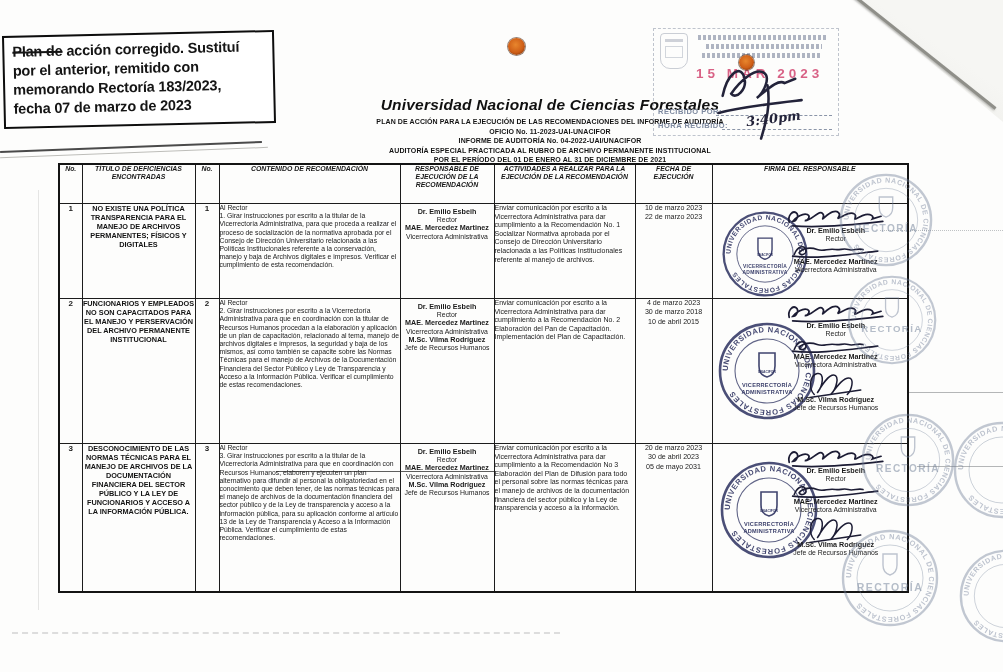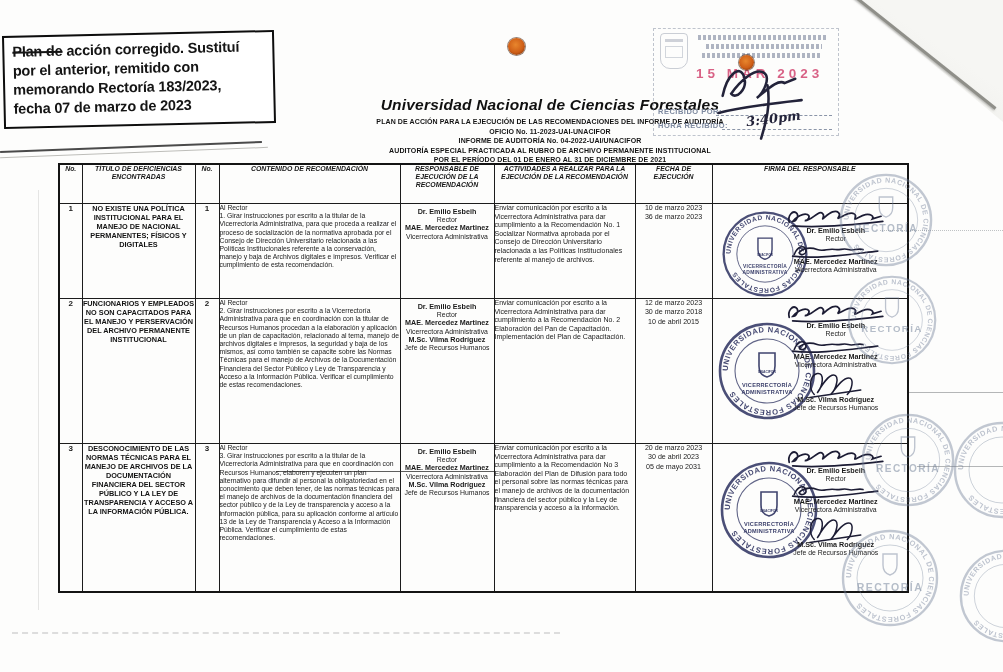--- a/index.html
+++ b/index.html
@@ -183,42 +183,42 @@
         <th class="hcell">RESPONSABLE DE EJECUCIÓN DE LA RECOMENDACIÓN</th>
         <th class="hcell">ACTIVIDADES A REALIZAR PARA LA EJECUCIÓN DE LA RECOMENDACIÓN</th>
         <th class="hcell">FECHA DE EJECUCIÓN</th>
         <th class="hcell">FIRMA DEL RESPONSABLE</th>
       </tr>
     </thead>
     <tbody>
 
       <tr style="height:95px;">
         <td class="no-cell">1</td>
-        <td class="title-cell">NO EXISTE UNA POLÍTICA INSTITUCIONAL PARA EL MANEJO DE NACIONAL PERMANENTES; FÍSICOS Y DIGITALES</td>
+        <td class="title-cell">NO EXISTE UNA POLÍTICA TRANSPARENCIA PARA EL MANEJO DE ARCHIVOS PERMANENTES; FÍSICOS Y DIGITALES</td>
         <td class="no-cell">1</td>
         <td class="content-cell">
           <span class="salut">Al Rector</span>
           <span>1. Girar instrucciones por escrito a la titular de la Vicerrectoría Administrativa, para que proceda a realizar el proceso de socialización de la normativa aprobada por el Consejo de Dirección Universitario relacionada a las Políticas Institucionales referente a la conservación, manejo y baja de Archivos digitales e impresos. Verificar el cumplimiento de esta recomendación.</span>
         </td>
         <td class="resp-cell">
           <div class="resp-wrap">
             <div>
                 <div class="r-name">Dr. Emilio Esbeih</div>
                  <div class="r-role">Rector</div>
               </div>
             <div>
                 <div class="r-name">MAE. Mercedez Martinez</div>
                  <div class="r-role">Vicerrectora Administrativa</div>
               </div>
           </div>
         </td>
         <td class="act-cell">Enviar comunicación por escrito a la Vicerrectora Administrativa para dar cumplimiento a la Recomendación No. 1  Socializar Normativa aprobada por el Consejo de Dirección Universitario relacionada a las Políticas Institucionales referente al manejo de archivos.</td>
         <td class="date-cell">
           <div>10 de marzo 2023</div>
-          <div>36 de marzo 2023</div>
+          <div>22 de marzo 2023</div>
         </td>
         <td class="firma-cell">
           <div class="stampbox" style="left:8px;top:6px;width:88px;height:88px;">
             <svg class="stamp navy" viewBox="0 0 100 100" width="88" height="88">
               <defs>
                   <path id="rA" d="M50,50 m-39,0 a39,39 0 1,1 78,0 a39,39 0 1,1 -78,0"></path>
                 </defs>
               <circle class="ring" cx="50" cy="50" r="47"></circle>
                 <circle class="ring2" cx="50" cy="50" r="32"></circle>
               <text class="ringtext"><textPath href="#rA">UNIVERSIDAD NACIONAL DE CIENCIAS FORESTALES</textPath></text>
@@ -268,21 +268,21 @@
                  <div class="r-role">Vicerrectora Administrativa</div>
               </div>
             <div>
                 <div class="r-name">M.Sc. Vilma Rodríguez</div>
                  <div class="r-role">Jefe de Recursos Humanos</div>
               </div>
           </div>
         </td>
         <td class="act-cell">Enviar comunicación por escrito a la Vicerrectora Administrativa para dar cumplimiento a la Recomendación No. 2  Elaboración del Pan de Capacitación.  Implementación del Plan de Capacitación.</td>
         <td class="date-cell">
-          <div>12 de marzo 2023</div>
+          <div>4 de marzo 2023</div>
           <div>30 de marzo 2018</div>
           <div>10 de abril 2015</div>
         </td>
         <td class="firma-cell">
           <div class="stampbox" style="left:4px;top:22px;width:100px;height:100px;">
             <svg class="stamp navy" viewBox="0 0 100 100" width="100" height="100">
               <defs>
                   <path id="rB" d="M50,50 m-39,0 a39,39 0 1,1 78,0 a39,39 0 1,1 -78,0"></path>
                 </defs>
               <circle class="ring" cx="50" cy="50" r="47"></circle>
@@ -318,21 +318,21 @@
               </svg>
               <div class="s-name">M.Sc. Vilma Rodríguez</div>
               <div class="s-role">Jefe de Recursos Humanos</div>
             </div>
           </div>
         </td>
       </tr>
 
       <tr style="height:148px;">
         <td class="no-cell">3</td>
-        <td class="title-cell">DESCONOCIMIENTO DE LAS NORMAS TÉCNICAS PARA EL MANEJO DE ARCHIVOS DE LA DOCUMENTACIÓN FINANCIERA DEL SECTOR PÚBLICO Y LA LEY DE TRANSPARENCIA Y ACCESO A LA INFORMACIÓN PÚBLICA.</td>
+        <td class="title-cell">DESCONOCIMIENTO DE LAS NORMAS TÉCNICAS PARA EL MANEJO DE ARCHIVOS DE LA DOCUMENTACIÓN FINANCIERA DEL SECTOR PÚBLICO Y LA LEY DE FUNCIONARIOS Y ACCESO A LA INFORMACIÓN PÚBLICA.</td>
         <td class="no-cell">3</td>
         <td class="content-cell">
           <span class="salut">Al Rector</span>
           <span>3. Girar instrucciones por escrito a la titular de la Vicerrectoría Administrativa para que en coordinación con Recursos Humanos, elaboren y ejecuten un plan alternativo para difundir al personal la obligatoriedad en el conocimiento que deben tener, de las normas técnicas para el manejo de archivos de la documentación financiera del sector público y de la Ley de transparencia y acceso a la información pública, para su aplicación conforme al artículo 13 de la Ley de Transparencia y Acceso a la Información Pública. Verificar el cumplimiento de estas recomendaciones.</span>
         </td>
         <td class="resp-cell">
           <div class="resp-wrap">
             <div>
                 <div class="r-name">Dr. Emilio Esbeih</div>
                  <div class="r-role">Rector</div>

